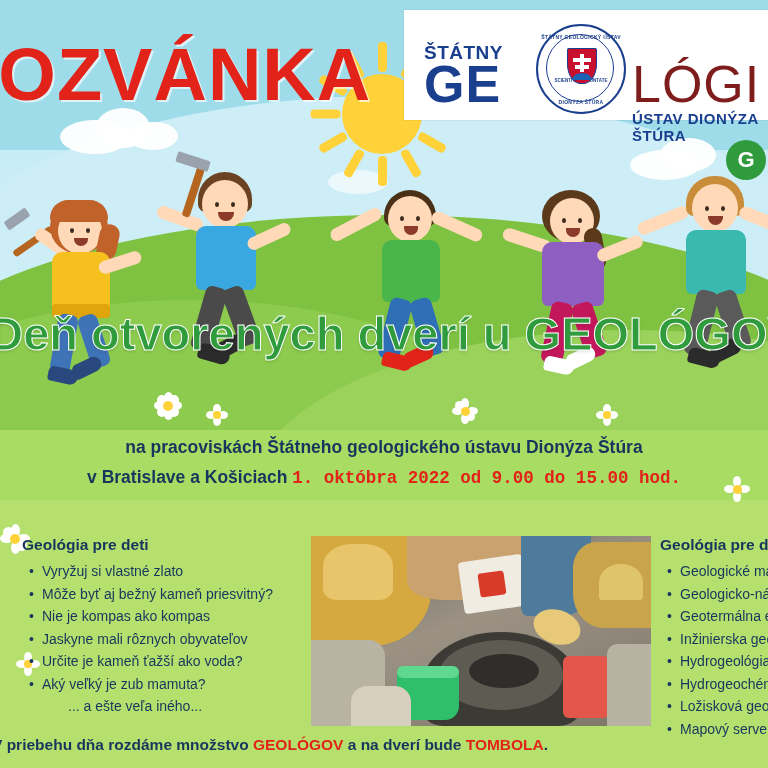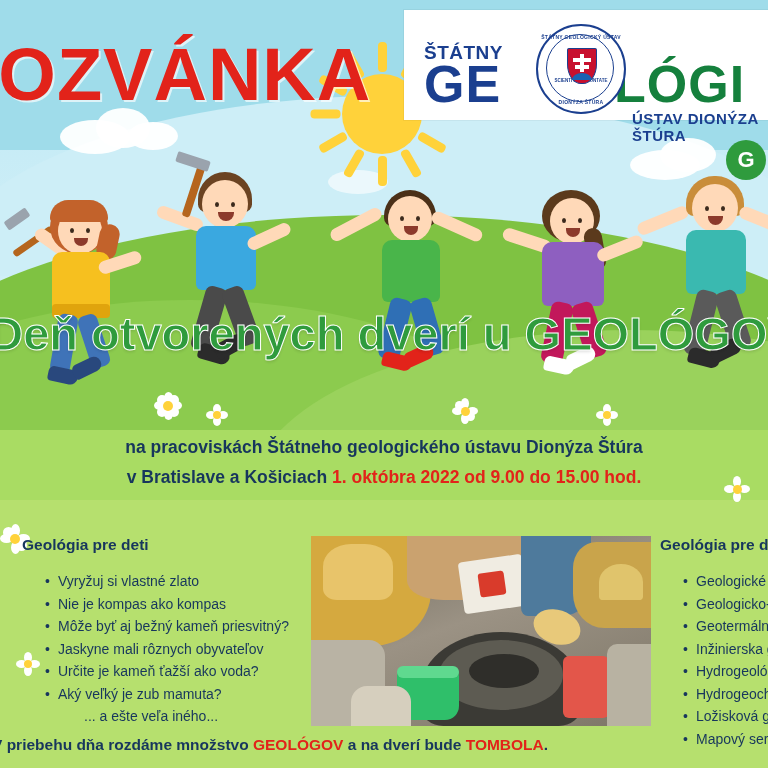--- a/index.html
+++ b/index.html
@@ -143,25 +143,25 @@
     left: 20px;
     top: 48px;
     font-size: 52px;
     font-weight: bold;
     color: #1b3f8f;
     letter-spacing: 1px;
     line-height: 52px;
   }
   .logo-logi {
     position: absolute;
-    left: 210px;
+    left: 228px;
     top: 48px;
     font-size: 52px;
-    font-weight: bold;
-    color: #15803d;
+    font-weight: normal;
+    color: #7f1d1d;
     letter-spacing: 1px;
     line-height: 52px;
   }
   .logo-sub {
     position: absolute;
     left: 228px;
     top: 100px;
     font-size: 15px;
     font-weight: bold;
     color: #1b3f8f;
@@ -295,20 +295,21 @@
     top: 432px;
     width: 768px;
     text-align: center;
     color: #17365d;
     font-size: 17.5px;
     font-weight: bold;
     line-height: 30px;
   }
   .body-text .date {
     color: #e2231a;
+    font-family: Liberation Mono, monospace;
   }
 
   
   .col-title {
     font-size: 15.5px;
     font-weight: bold;
     color: #17365d;
     margin-bottom: 6px;
   }
   .col-left {
@@ -318,21 +319,21 @@
     width: 280px;
   }
   .col-right {
     position: absolute;
     left: 660px;
     top: 536px;
     width: 240px;
   }
   .bullets {
     list-style: none;
-    margin: 16px;
+    margin: 0;
     padding: 0;
   }
   .bullets li {
     position: relative;
     padding-left: 20px;
     font-size: 14px;
     color: #17365d;
     line-height: 22.5px;
     white-space: nowrap;
   }
@@ -644,22 +645,22 @@
     <div class="petal" style="left:9px;top:15px;width:8px;height:11px;"></div>
     <div class="petal" style="left:0;top:9px;width:11px;height:8px;"></div>
     <div class="petal" style="left:15px;top:9px;width:11px;height:8px;"></div>
     <div class="center" style="left:9px;top:9px;width:9px;height:9px;"></div>
   </div>
 
   <div class="col-left">
     <div class="col-title">Geológia pre deti</div>
     <ul class="bullets">
       <li>Vyryžuj si vlastné zlato</li>
+      <li>Môže byť aj bežný kameň priesvitný?</li>
       <li>Nie je kompas ako kompas</li>
-      <li>Môže byť aj bežný kameň priesvitný?</li>
       <li>Jaskyne mali rôznych obyvateľov</li>
       <li>Určite je kameň ťažší ako voda?</li>
       <li>Aký veľký je zub mamuta?</li>
       <li class="nodot">... a ešte veľa iného...</li>
     </ul>
   </div>
 
   <div class="col-right">
     <div class="col-title">Geológia pre dospelých</div>
     <ul class="bullets">

